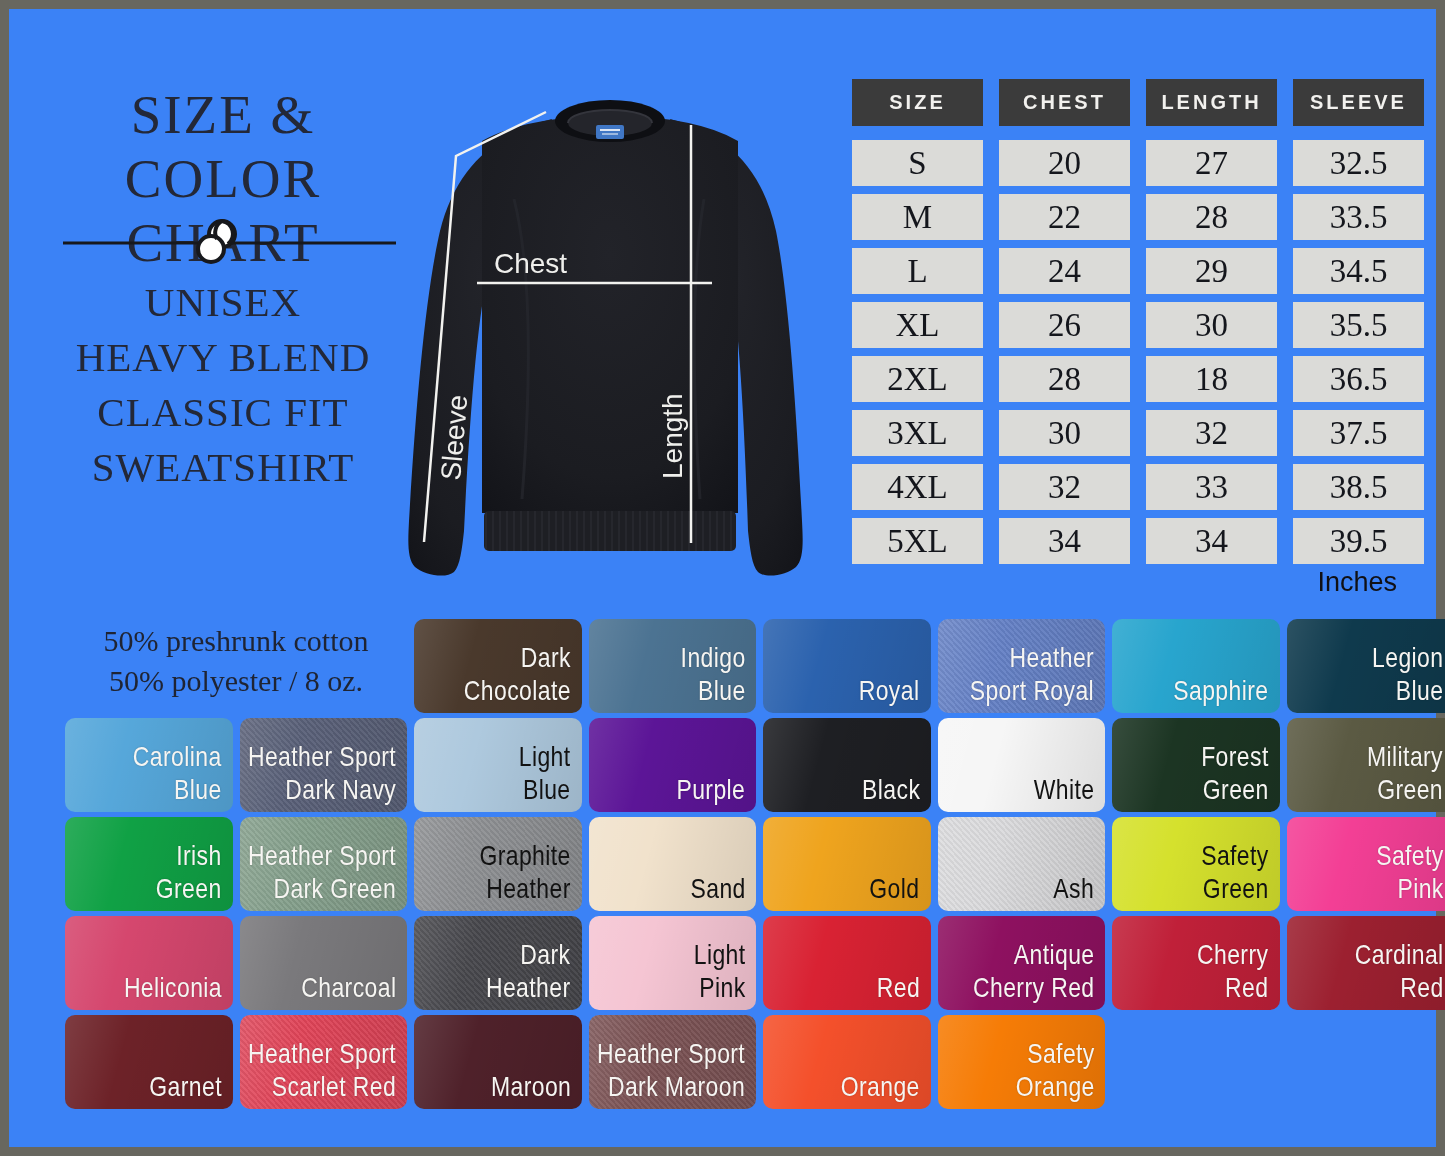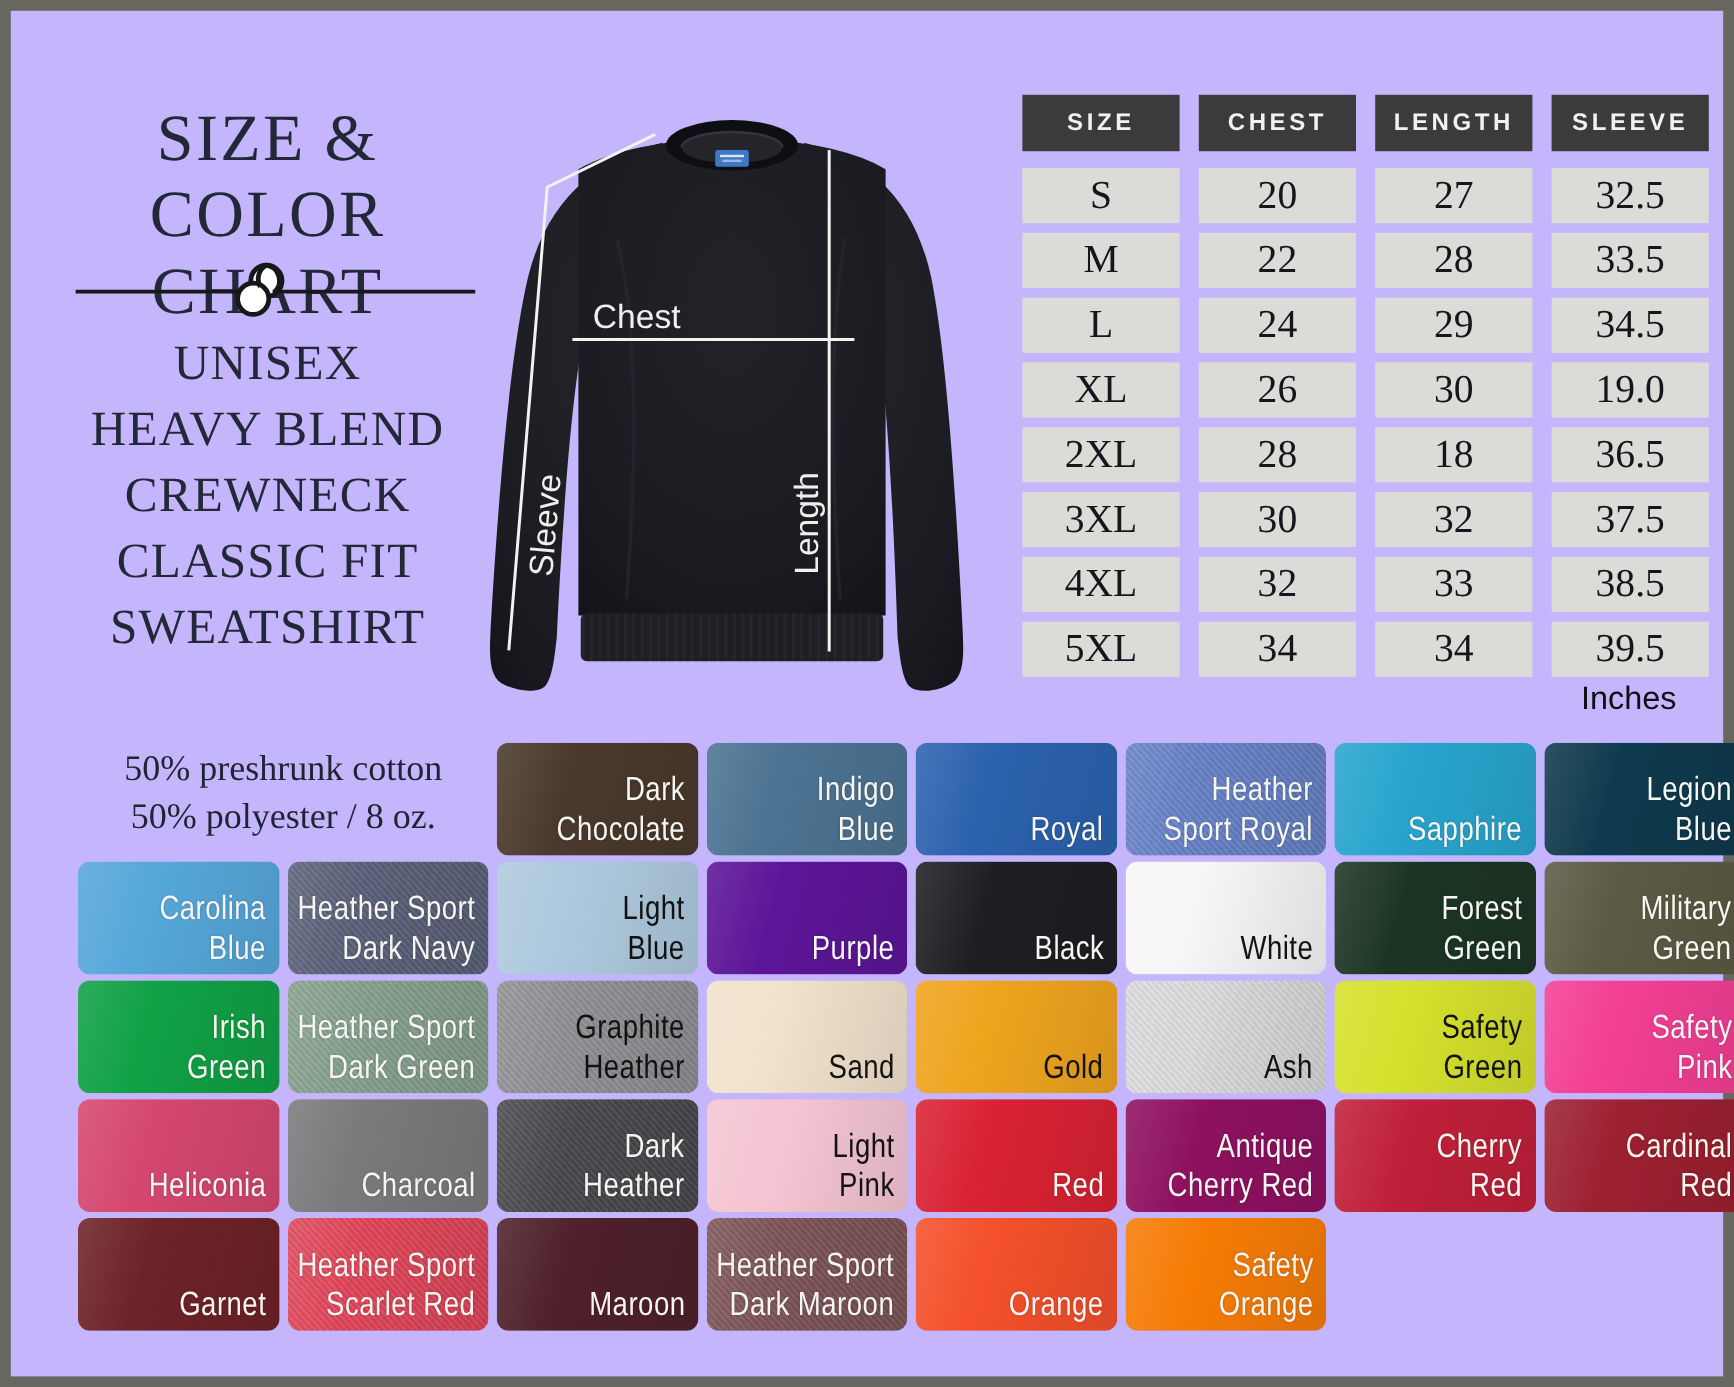--- a/index.html
+++ b/index.html
@@ -1,17 +1,17 @@
 <!DOCTYPE html>
 <html><head>
 <meta charset="utf-8">
 <style>
   html,body{margin:0;padding:0;background:#ffffff;}
   body{width:1445px;height:1156px;position:relative;font-family:"Liberation Sans",sans-serif;-webkit-font-smoothing:antialiased;}
-  .frame{position:absolute;inset:0;border:9px solid #68675f;background:#c4b5fd;box-sizing:border-box;}
+  .frame{position:absolute;inset:0;border:9px solid #68675f;background:#3b82f6;box-sizing:border-box;}
 
   
   #title{position:absolute;left:36px;top:74px;width:356px;text-align:center;
          font-family:"Liberation Serif",serif;font-size:55px;line-height:64px;
          color:#232838;letter-spacing:2px;}
   #divider-svg{position:absolute;left:48px;top:202px;}
   #subtitle{position:absolute;left:26px;top:266px;width:376px;text-align:center;
             font-family:"Liberation Serif",serif;font-size:41px;line-height:55px;
             color:#232838;letter-spacing:1px;}
 
@@ -57,21 +57,20 @@
   <svg id="divider-svg" width="345" height="64" viewBox="0 0 345 64">
     <line x1="6" y1="32" x2="339" y2="32" stroke="#17181c" stroke-width="3"></line>
     <circle cx="165" cy="23" r="13" fill="#ffffff" stroke="#17181c" stroke-width="4"></circle>
     <circle cx="154" cy="38" r="13" fill="#ffffff" stroke="#17181c" stroke-width="4"></circle>
     <path d="M160 28 A13 13 0 0 1 165 10 A13 13 0 0 1 171 33" fill="none" stroke="#17181c" stroke-width="4"></path>
   </svg>
 
   <div id="subtitle">
     <div>UNISEX</div>
     <div>HEAVY BLEND</div>
-    <div>CREWNECK</div>
     <div>CLASSIC FIT</div>
     <div>SWEATSHIRT</div>
   </div>
 
   <svg id="garment" width="430" height="505" viewBox="0 0 430 505">
     <defs>
       <radialGradient id="bodyShade" cx="50%" cy="35%" r="80%">
         <stop offset="0%" stop-color="#222329"></stop>
         <stop offset="70%" stop-color="#1b1c21"></stop>
         <stop offset="100%" stop-color="#131419"></stop>
@@ -131,21 +130,21 @@
         <div class="size-cell">22</div>
         <div class="size-cell">28</div>
         <div class="size-cell">33.5</div>
         <div class="size-cell">L</div>
         <div class="size-cell">24</div>
         <div class="size-cell">29</div>
         <div class="size-cell">34.5</div>
         <div class="size-cell">XL</div>
         <div class="size-cell">26</div>
         <div class="size-cell">30</div>
-        <div class="size-cell">19.0</div>
+        <div class="size-cell">35.5</div>
         <div class="size-cell">2XL</div>
         <div class="size-cell">28</div>
         <div class="size-cell">18</div>
         <div class="size-cell">36.5</div>
         <div class="size-cell">3XL</div>
         <div class="size-cell">30</div>
         <div class="size-cell">32</div>
         <div class="size-cell">37.5</div>
         <div class="size-cell">4XL</div>
         <div class="size-cell">32</div>

